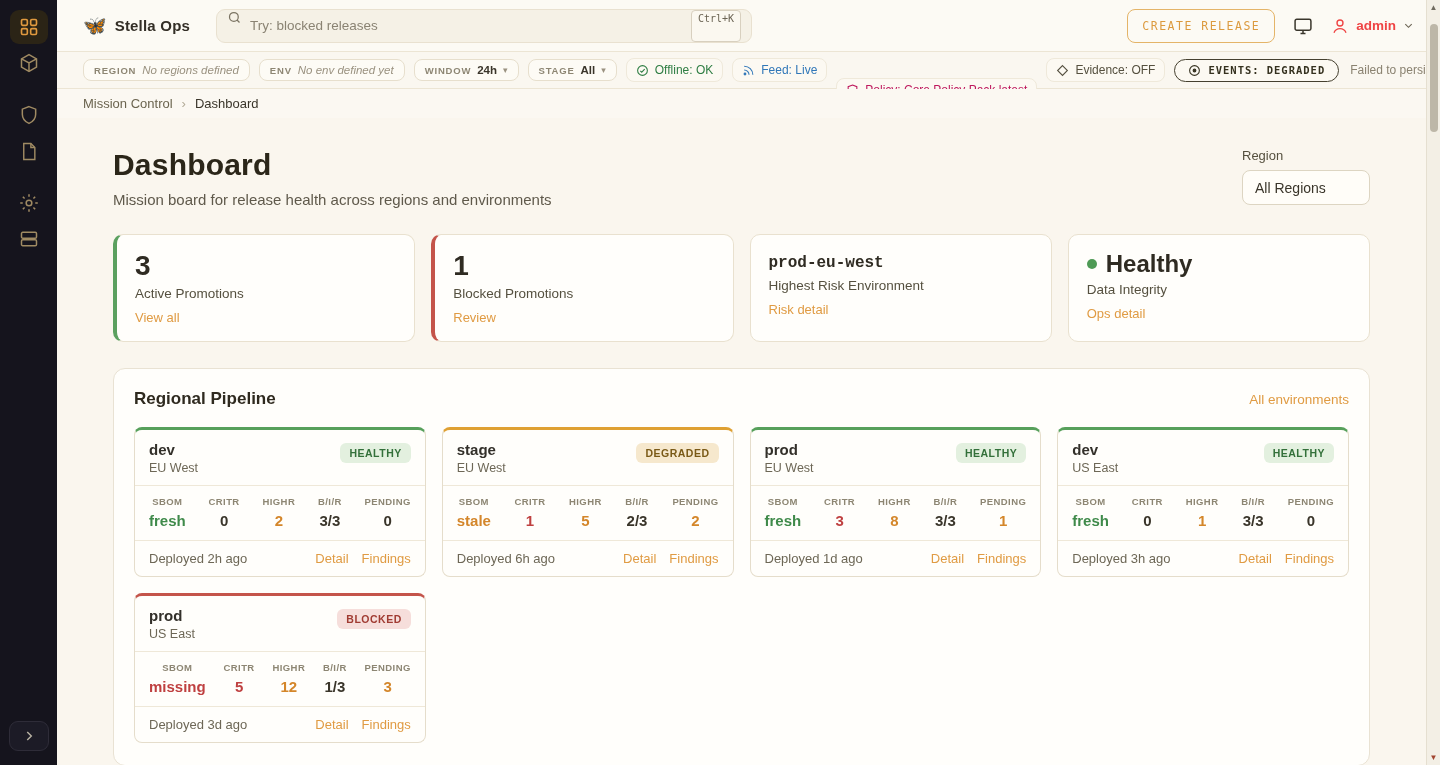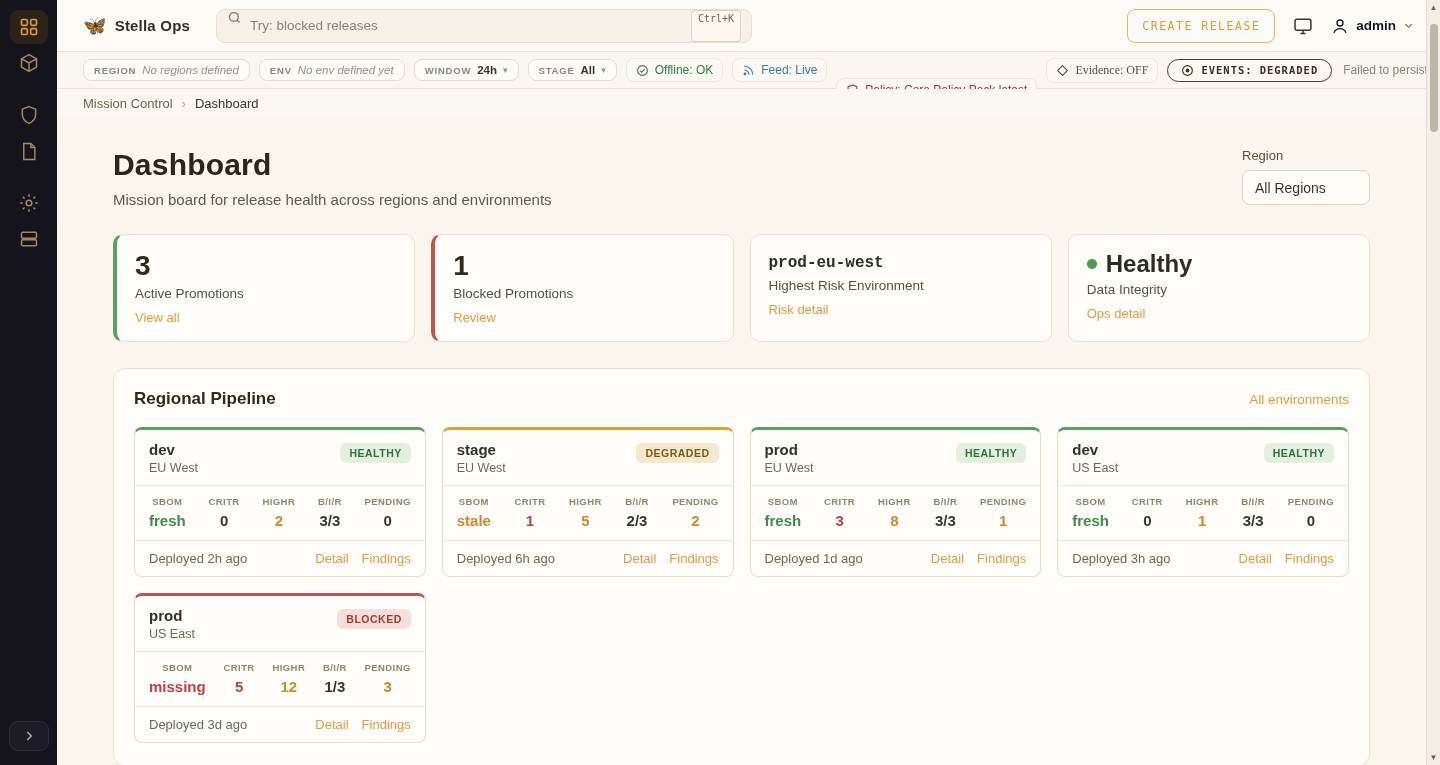--- a/index.html
+++ b/index.html
@@ -55,21 +55,21 @@
     border:1px solid #d8d0bf; border-radius:4px; padding:2px 6px; background:#fbf8f0;
   }
 
   .top-right { margin-left:auto; display:flex; align-items:center; gap:18px; }
   .btn-create {
     font-family:"DejaVu Sans Mono", monospace; font-size:11.5px; letter-spacing:1.5px;
     color:#dc9a3e; border:1px solid #e4b468; background:transparent;
     border-radius:8px; padding:9px 14px; cursor:pointer;
   }
   .icon-btn { color:#3a362c; cursor:pointer; display:flex; align-items:center; }
-  .user-menu { display:flex; align-items:center; gap:7px; cursor:pointer; color:#0f172a; }
+  .user-menu { display:flex; align-items:center; gap:7px; cursor:pointer; color:#ef4444; }
   .user-menu .uname { font-size:13.5px; font-weight:bold; }
 
   
   .statusbar {
     height:37px; background:#faf7f0; border-bottom:1px solid #ece5d4;
     display:flex; align-items:center; gap:9px; padding:0 26px; flex:0 0 37px; white-space:nowrap;
   }
   .chip {
     display:flex; align-items:center; gap:6px; border:1px solid #e7dfcd;
     border-radius:8px; padding:4px 10px; background:#fdfbf5; cursor:pointer;
@@ -77,21 +77,21 @@
   .chip .clabel { font-size:9.5px; letter-spacing:.8px; color:#8d8673; font-weight:bold; }
   .chip .cvalue-italic { font-size:11.5px; font-style:italic; color:#9a9280; }
   .chip .cvalue { font-size:11.5px; font-weight:bold; color:#3a352a; }
   .chev { color:#9a9280; font-size:9px; }
 
   .stat { display:flex; align-items:center; gap:6px; font-size:12px; padding:4px 9px;
           border:1px solid #efe9da; border-radius:8px; background:#fcf9f2; cursor:pointer; }
   .stat.green  { color:#2e7d43; }
   .stat.blue   { color:#3077b8; }
   .stat.purple { color:#be185d;margin-top:40px; }
-  .stat.dark   { color:#55503f;font-family:Liberation Serif, serif; }
+  .stat.dark   { color:#55503f; }
 
   .events-pill {
     display:flex; align-items:center; gap:7px; border:1.5px solid #45402f;
     border-radius:999px; padding:4px 13px; color:#35311f; background:#fcf9f2; cursor:pointer;
   }
   .events-pill .elabel { font-family:"DejaVu Sans Mono", monospace; font-size:10.5px; font-weight:bold; letter-spacing:1px; }
   .events-pill .evalue { font-family:"DejaVu Sans Mono", monospace; font-size:10.5px; font-weight:bold; letter-spacing:1px; }
   .notice { font-size:12px; color:#8a8270; margin-left:2px; }
 
   

